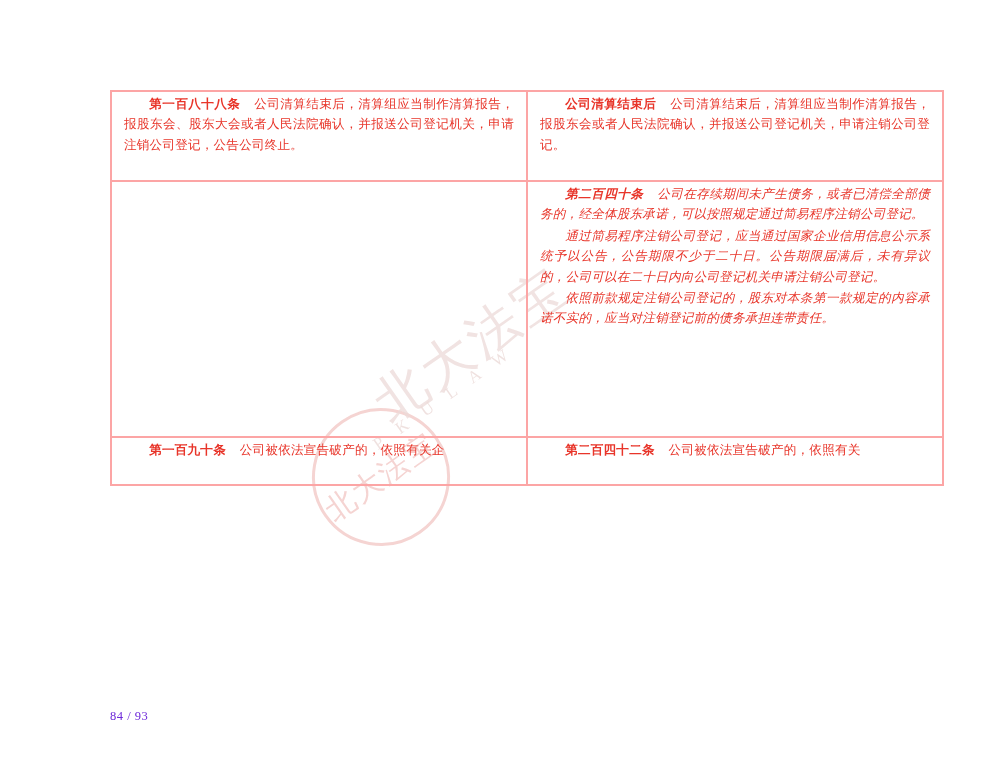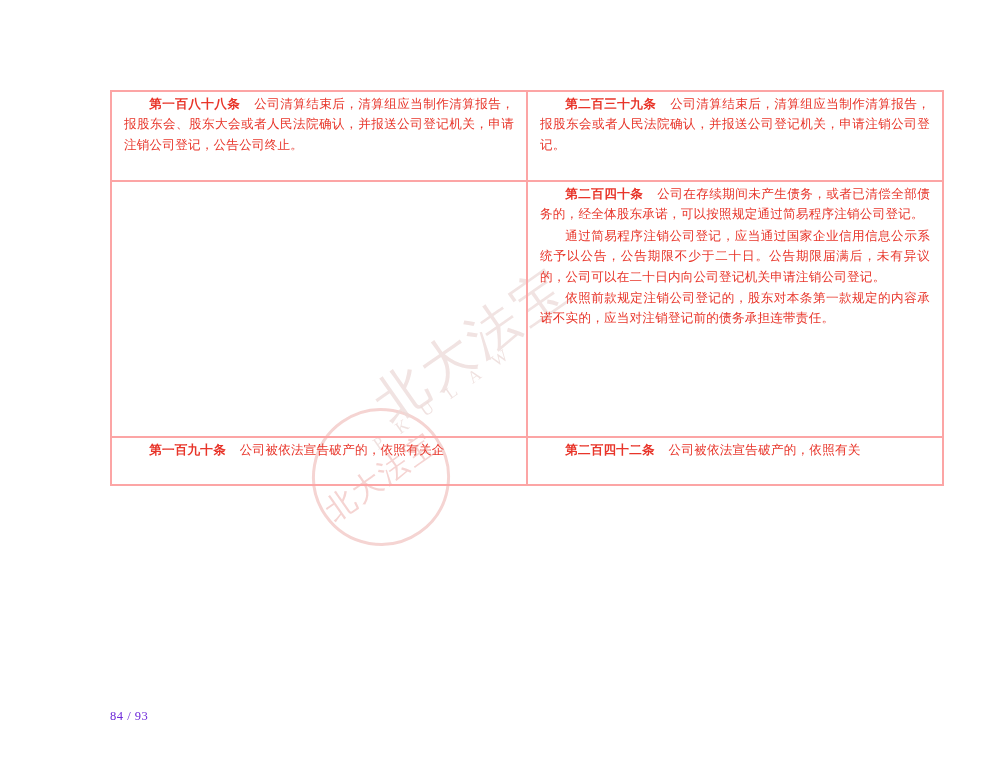--- a/index.html
+++ b/index.html
@@ -58,21 +58,21 @@
   .gap {
     display: inline-block;
     width: 1.1em;
   }
   .empty-cell {
     padding: 0;
   }
 
   
   .r1 .col-left, .r1 .col-right { height: 74px; }
-  .r2 .col-left, .r2 .col-right { height: 240px; }
+  .r2 .col-left, .r2 .col-right { height: 240px; font-style: italic; }
   .r3 .col-left, .r3 .col-right { height: 162px; }
   .r4 .col-left, .r4 .col-right { height: 32px; }
 
   .watermark {
     position: absolute;
     left: 300px;
     top: 300px;
     width: 280px;
     height: 280px;
     pointer-events: none;
@@ -151,21 +151,21 @@
     <div class="wm-sub">P K U L A W</div>
   </div>
 
   <table class="doc-table">
     <tbody>
       <tr class="r1">
         <td class="col-left">
           <p class="para indent"><span class="art-num">第一百八十八条</span><span class="gap"></span><span>公司清算结束后，清算组应当制作清算报告，报股东会、股东大会或者人民法院确认，并报送公司登记机关，申请注销公司登记，公告公司终止。</span></p>
         </td>
         <td class="col-right">
-          <p class="para indent"><span class="art-num">第二百三十九条</span><span class="gap"></span><span>公司清算结束后，清算组应当制作清算报告，报股东会或者人民法院确认，并报送公司登记机关，申请注销公司登记。</span></p>
+          <p class="para indent"><span class="art-num">公司清算结束后</span><span class="gap"></span><span>公司清算结束后，清算组应当制作清算报告，报股东会或者人民法院确认，并报送公司登记机关，申请注销公司登记。</span></p>
         </td>
       </tr>
 
       <tr class="r2">
         <td class="col-left empty-cell"></td>
         <td class="col-right">
           <p class="para indent"><span class="art-num">第二百四十条</span><span class="gap"></span><span>公司在存续期间未产生债务，或者已清偿全部债务的，经全体股东承诺，可以按照规定通过简易程序注销公司登记。</span></p>
           <p class="para indent">通过简易程序注销公司登记，应当通过国家企业信用信息公示系统予以公告，公告期限不少于二十日。公告期限届满后，未有异议的，公司可以在二十日内向公司登记机关申请注销公司登记。</p>
           <p class="para indent">依照前款规定注销公司登记的，股东对本条第一款规定的内容承诺不实的，应当对注销登记前的债务承担连带责任。</p>
         </td>

